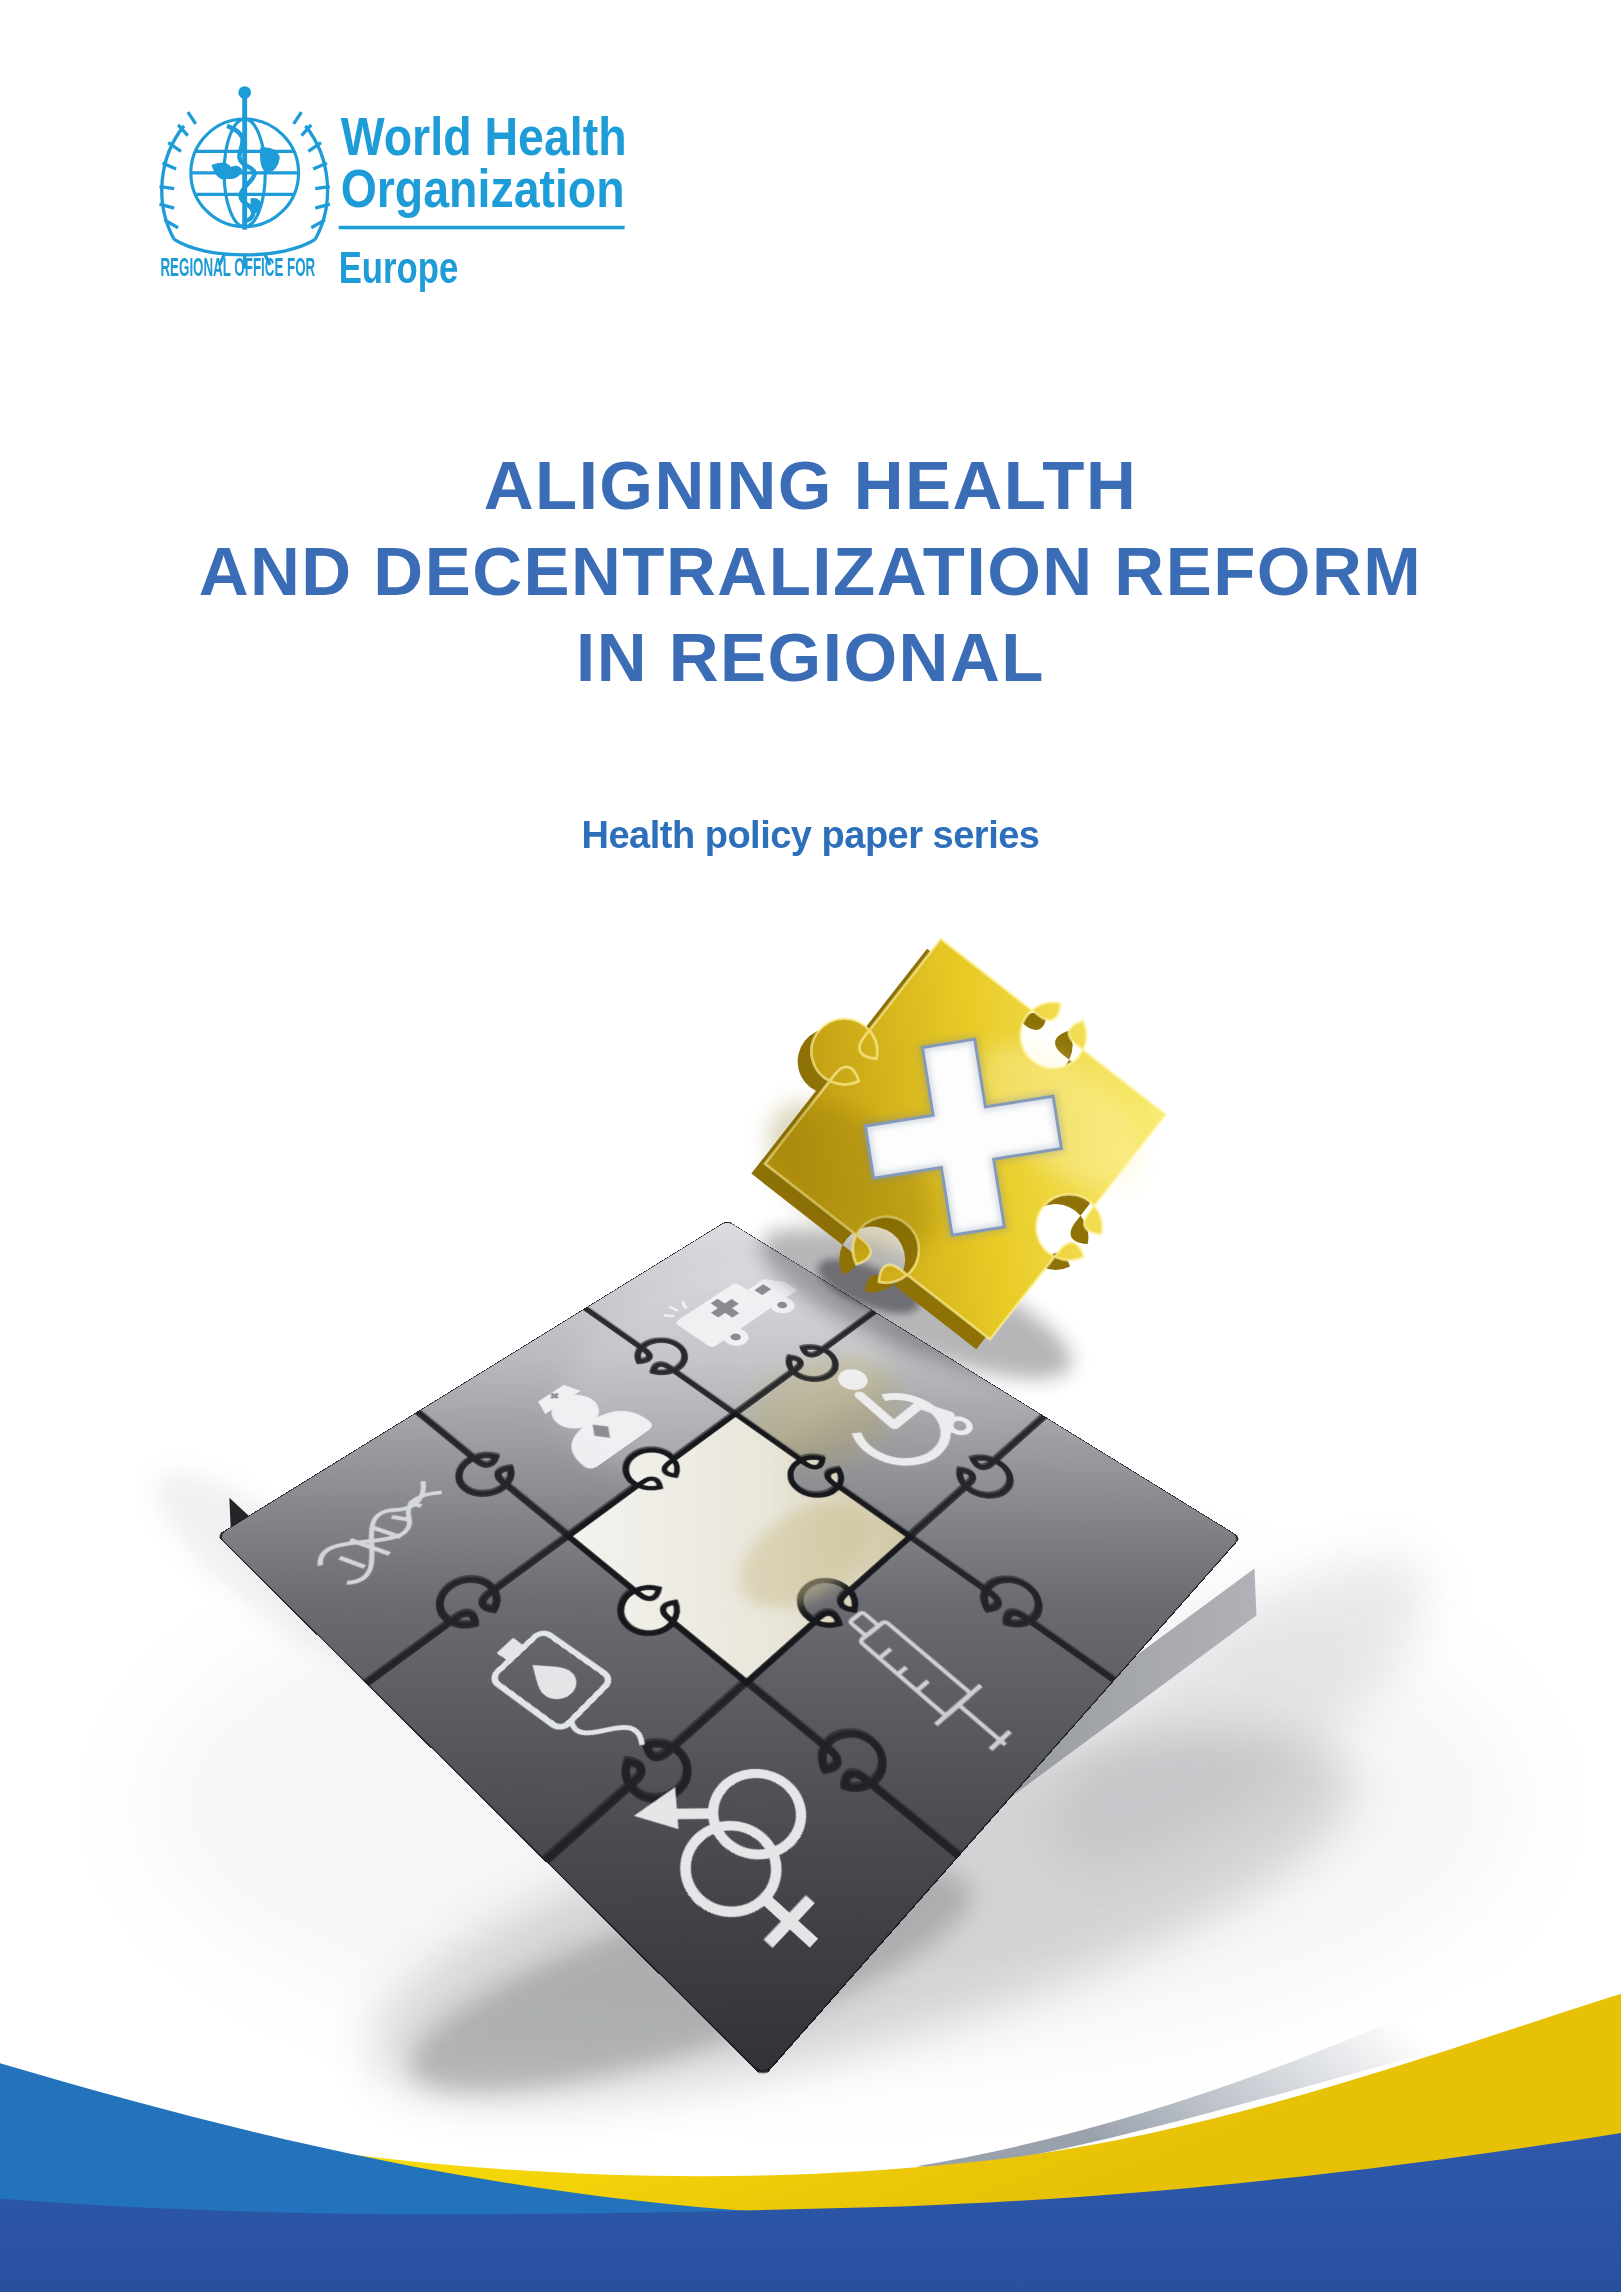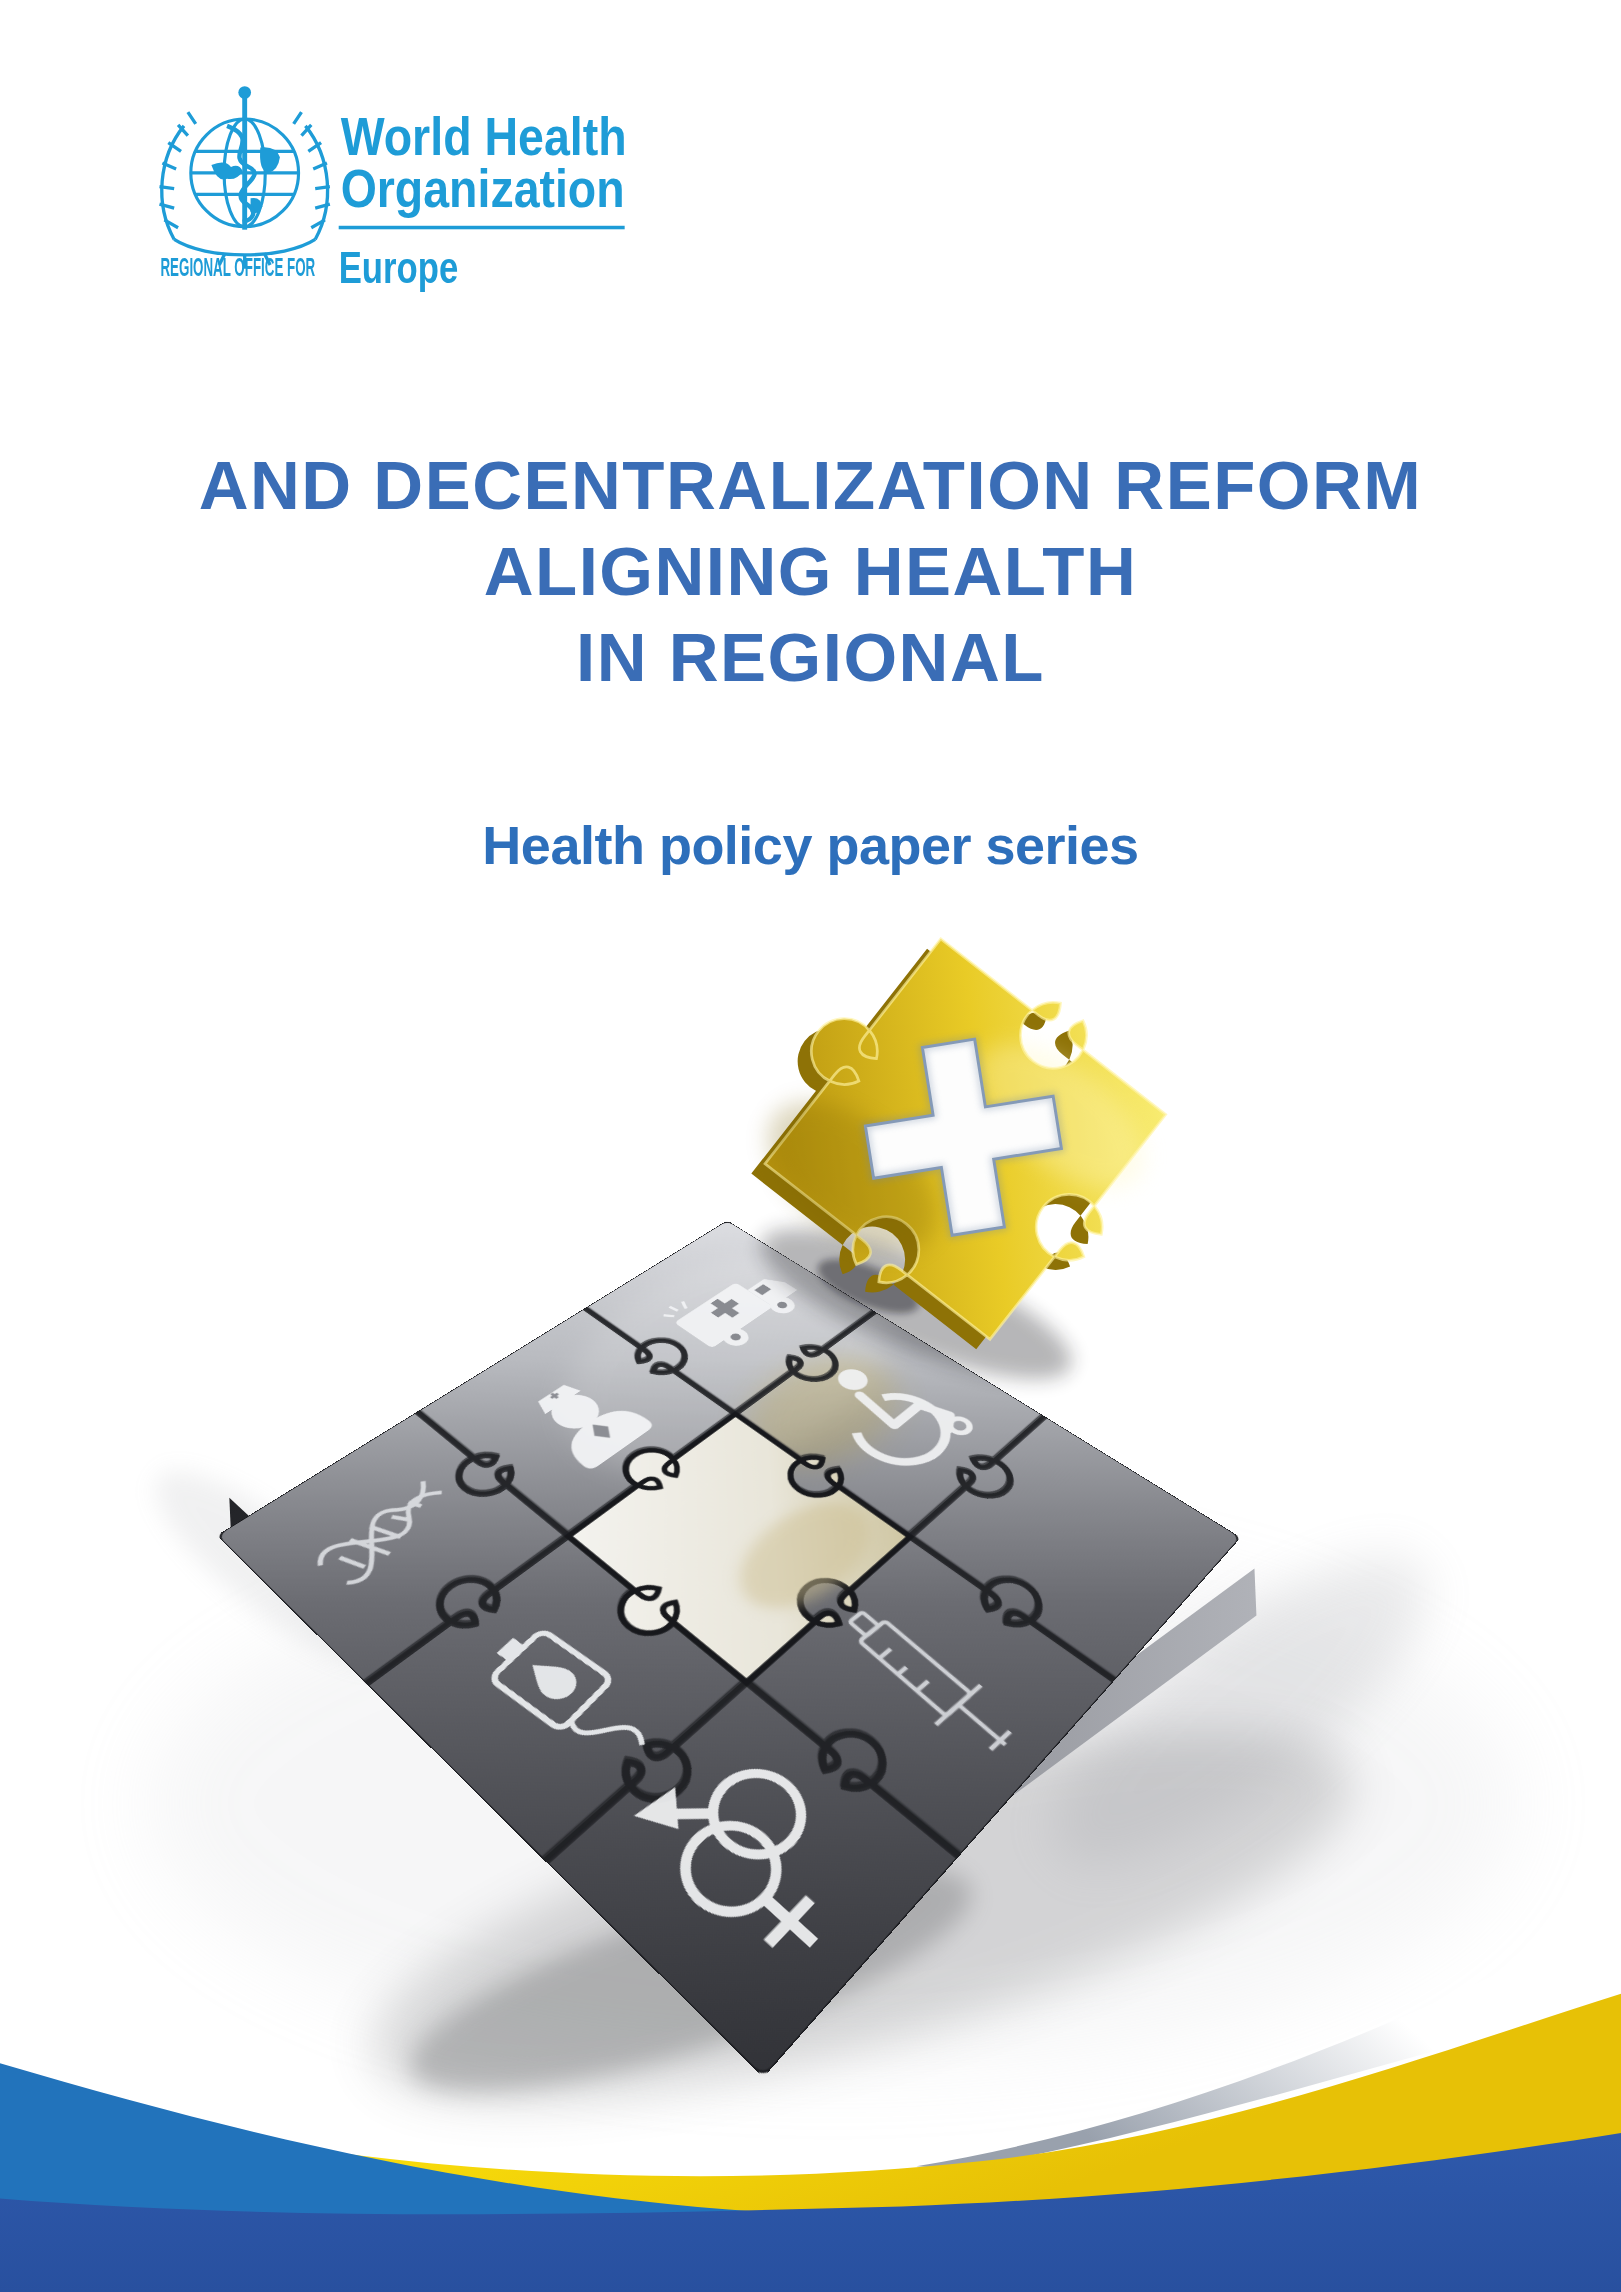--- a/index.html
+++ b/index.html
@@ -5,21 +5,21 @@
   html,body{margin:0;padding:0;}
   body{width:1621px;height:2293px;position:relative;overflow:hidden;background:#ffffff;
        font-family:"Liberation Sans","DejaVu Sans",sans-serif;}
   .abs{position:absolute;}
   
   #logo-block{left:135px;top:71px;width:568px;height:240px;}
   
   #title-block{left:0;top:443px;width:1621px;text-align:center;color:#3a6db6;
                font-weight:bold;font-size:69px;line-height:86px;letter-spacing:1.5px;}
   #subtitle{left:0;top:814px;width:1621px;text-align:center;color:#2d6fbb;
-            font-weight:bold;font-size:54px;letter-spacing:-0.5px;}
+            font-weight:bold;font-size:38px;letter-spacing:-0.5px;}
   
   #board3d{left:378px;top:1174px;width:725px;height:725px;
            transform-origin:50% 50%;
            transform:rotate(4deg) perspective(1225px) rotateX(39deg) rotateZ(-50deg);}
   .cutd{stroke:#1d1e22;stroke-width:7;fill:none;opacity:.82;stroke-linecap:round;}
   .cuth{stroke:#e9ecf1;stroke-width:2.2;fill:none;opacity:.8;stroke-linecap:round;}
   svg{display:block;}
   text{font-family:"Liberation Sans","DejaVu Sans",sans-serif;}
 </style>
 </head>
@@ -260,18 +260,18 @@
   <g fill="#1e9cd7">
     <text x="210" y="86" font-size="54" font-weight="bold" textLength="292" lengthAdjust="spacingAndGlyphs">World Health</text>
     <text x="210" y="139" font-size="54" font-weight="bold" textLength="290" lengthAdjust="spacingAndGlyphs">Organization</text>
     <rect x="208" y="158" width="292" height="3.6"></rect>
     <text x="26" y="209" font-size="26" font-weight="bold" textLength="158" lengthAdjust="spacingAndGlyphs">REGIONAL OFFICE FOR</text>
     <text x="208" y="216" font-size="46" font-weight="bold" textLength="122" lengthAdjust="spacingAndGlyphs">Europe</text>
   </g>
 </svg>
 
 <div id="title-block" class="abs">
+  <div>ALIGNING HEALTH</div>
   <div>AND DECENTRALIZATION REFORM</div>
-  <div>ALIGNING HEALTH</div>
   <div>IN REGIONAL</div>
 </div>
 <div id="subtitle" class="abs">Health policy paper series</div>
 
 
 </body></html>

